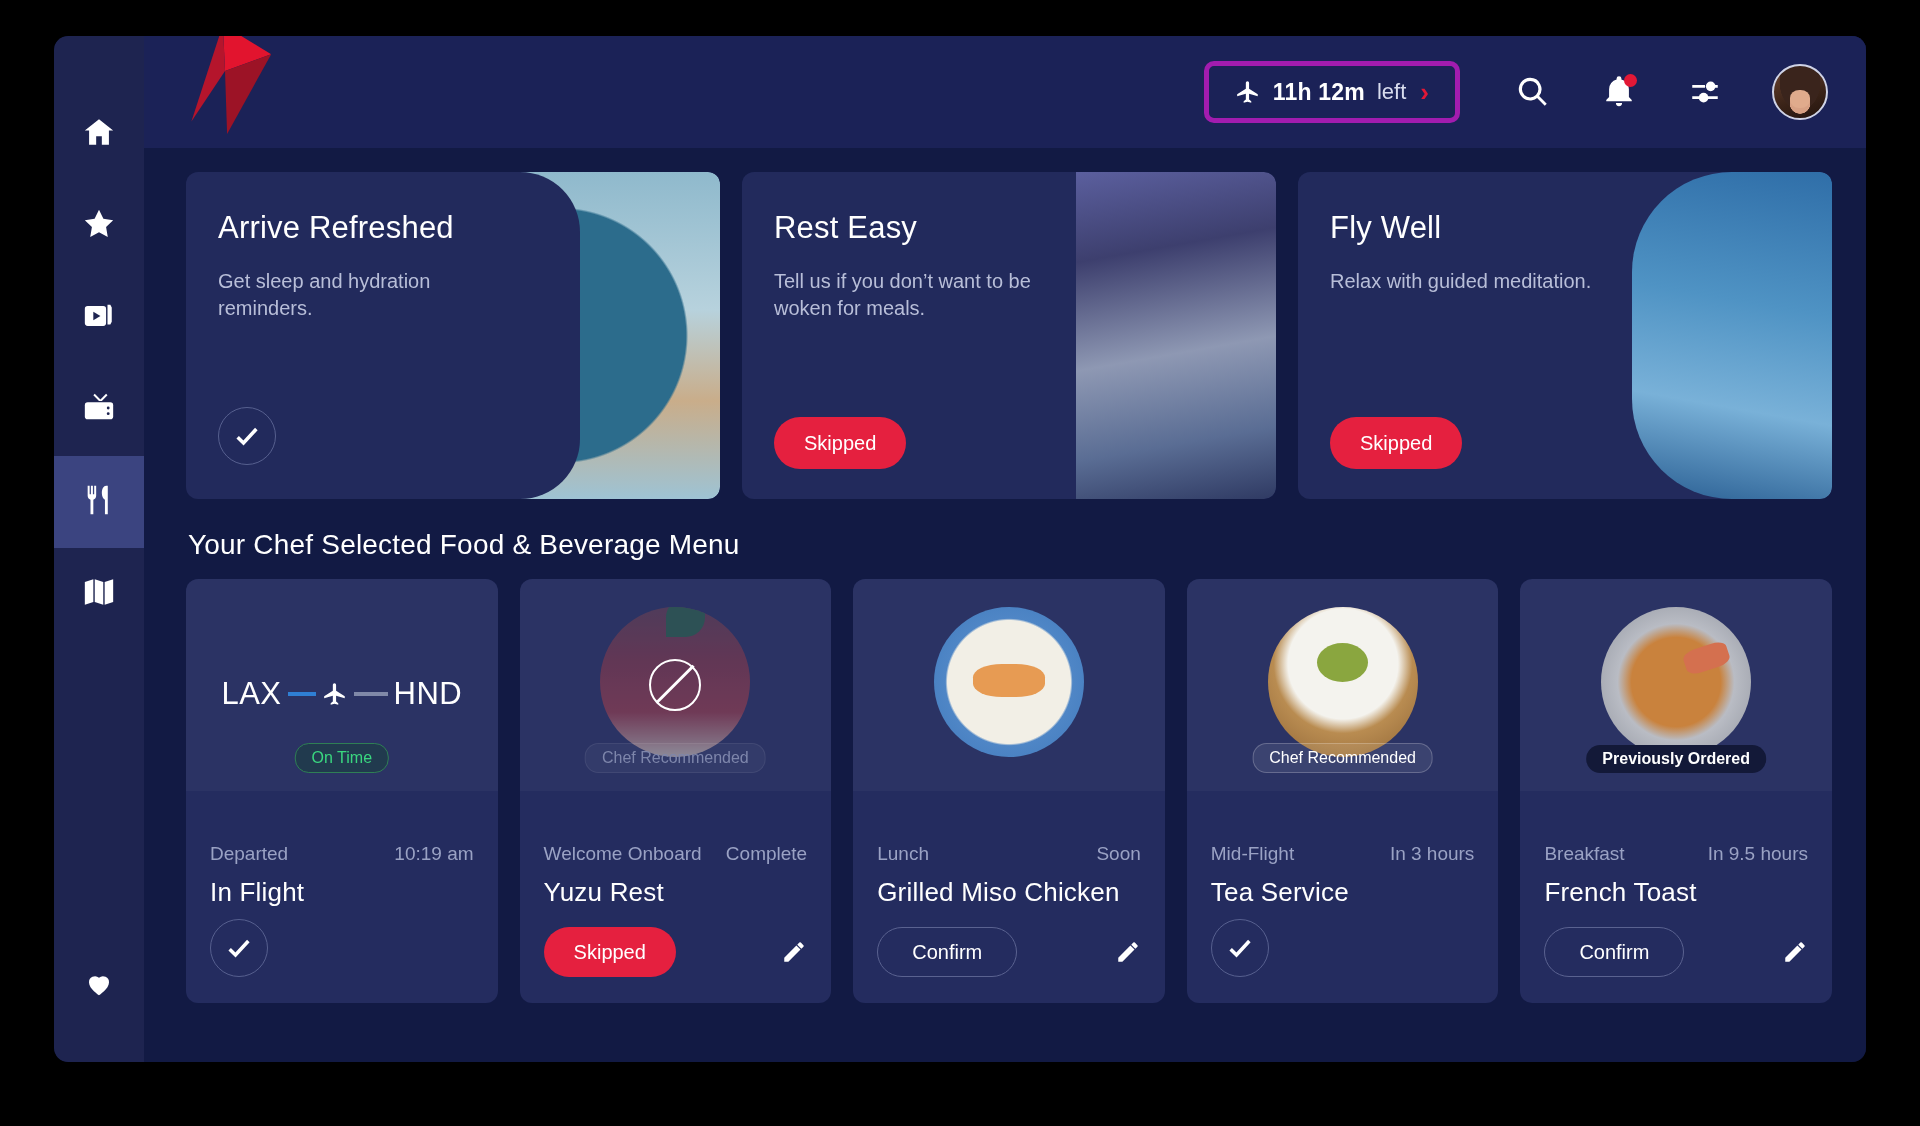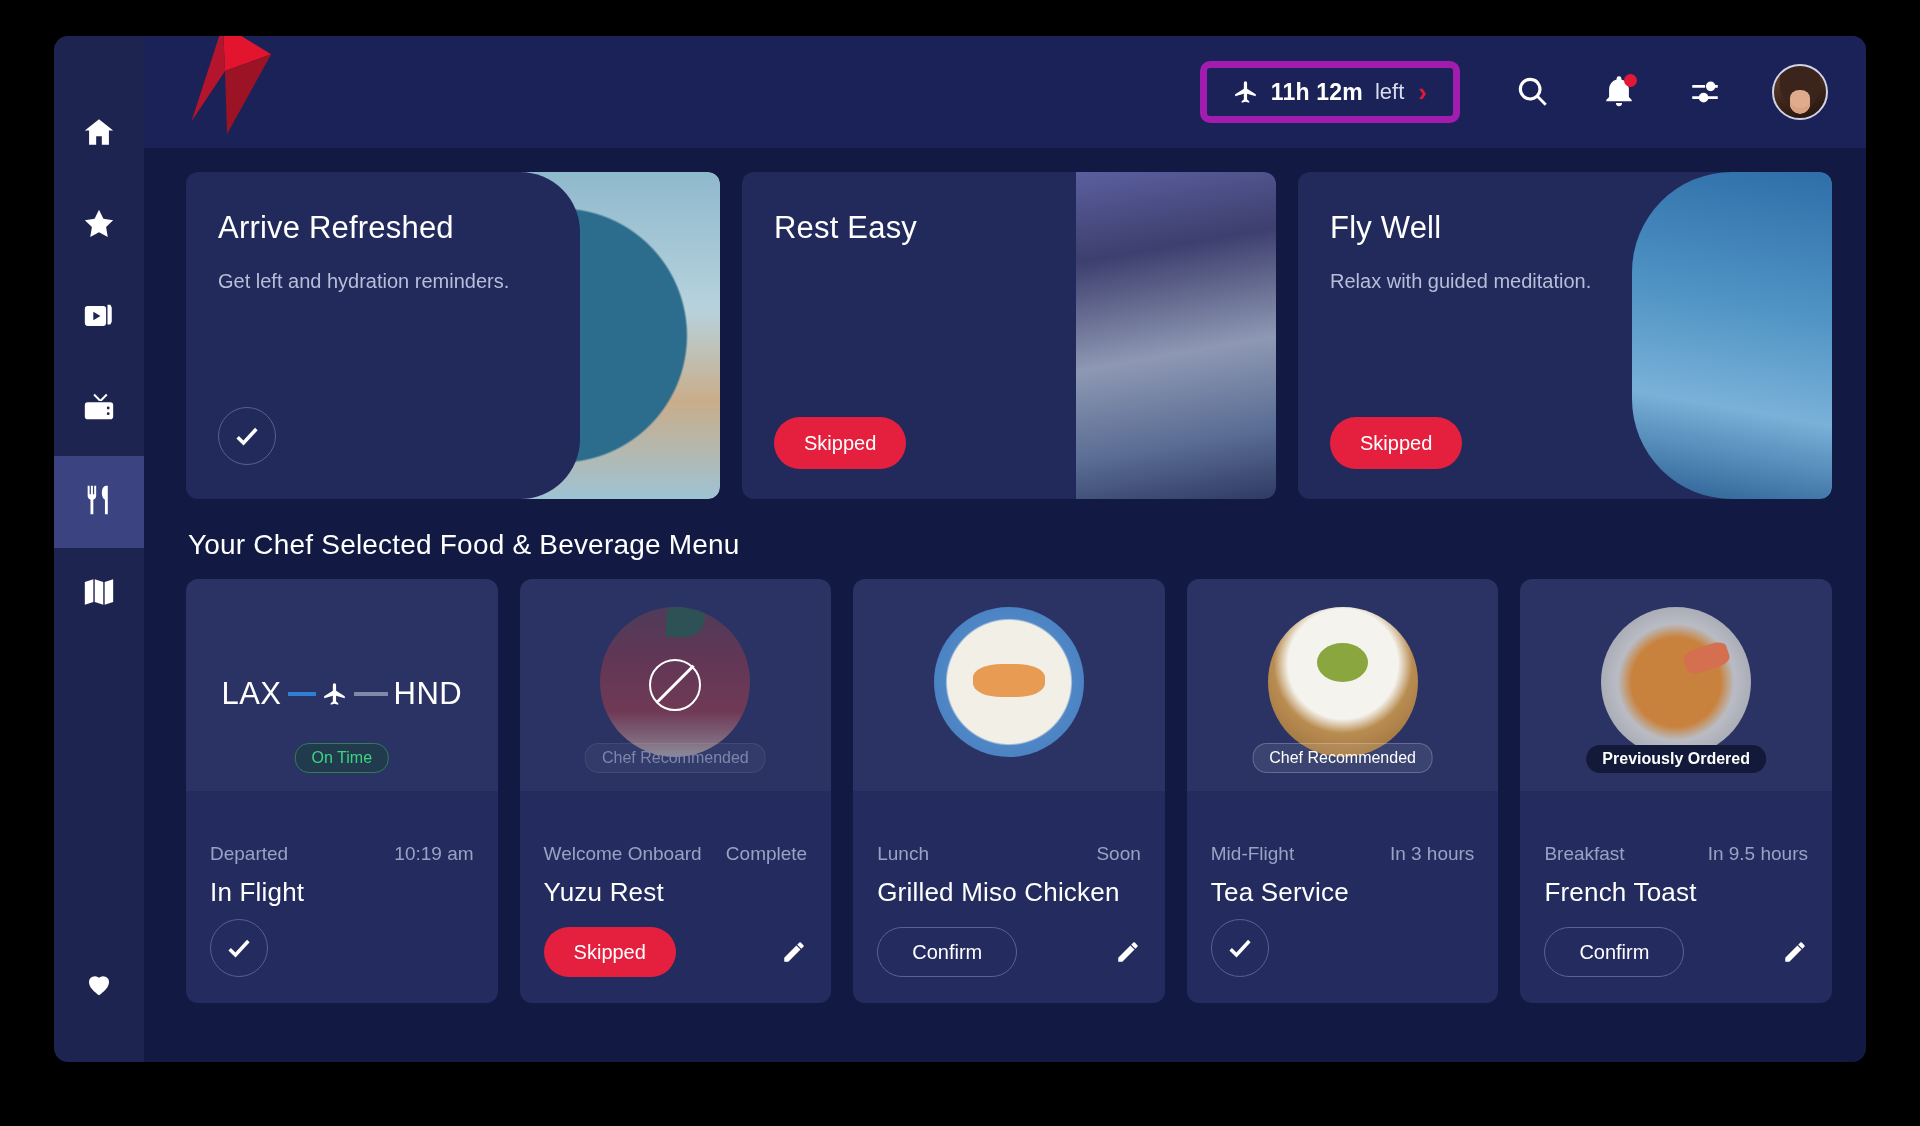--- a/index.html
+++ b/index.html
@@ -58,21 +58,21 @@
     align-items: center;
     padding: 0 38px 0 22px;
     flex-shrink: 0;
     position: relative;
   }
   .logo { width: 120px; height: 112px; position: relative; flex-shrink: 0;}
   .logo svg { position: absolute; left: -4px; top: -28px; width: 126px; height: 126px; }
   .header-spacer { flex: 1; }
   .flight-pill {
     display: flex; align-items: center; gap: 12px;
-    border: 7px solid #a21caf;
+    border: 5px solid #a21caf;
     border-radius: 10px;
     height: 62px;
     padding: 0 26px;
     cursor: pointer;
     margin-right: 30px;
   }
   .flight-pill .plane { width: 26px; height: 26px; fill:#fff; }
   .flight-time { color:#ffffff; font-size: 23px; font-weight: 700; letter-spacing:.2px;}
   .flight-left { color:#d8dcee; font-size: 22px; font-weight: 400; }
   .chev { color:#e21836; font-size: 26px; font-weight: 700; line-height:1; margin-left:2px;}
@@ -328,33 +328,34 @@
 
       <div class="avatar"></div>
     </div>
 
     <div class="content">
 
       <div class="hero-row">
 
         <div class="hero">
           <h2>Arrive Refreshed</h2>
-          <p>Get left and hydration reminders.</p>
+          <p>Get sleep and hydration reminders.</p>
           <div class="art art-1">
             <div class="art-1-mask"></div>
           </div>
           <div class="check-circle">
             <svg viewBox="0 0 24 24">
                 <polyline points="4,13 9,18 20,6"></polyline>
               </svg>
           </div>
         </div>
 
         <div class="hero">
           <h2>Rest Easy</h2>
+          <p>Tell us if you don’t want to be woken for meals.</p>
           <div class="art art-2"></div>
           <button class="skip-btn">Skipped</button>
         </div>
 
         <div class="hero">
           <h2>Fly Well</h2>
           <p>Relax with guided meditation.</p>
           <div class="art art-3 art-round"></div>
           <button class="skip-btn">Skipped</button>
         </div>

